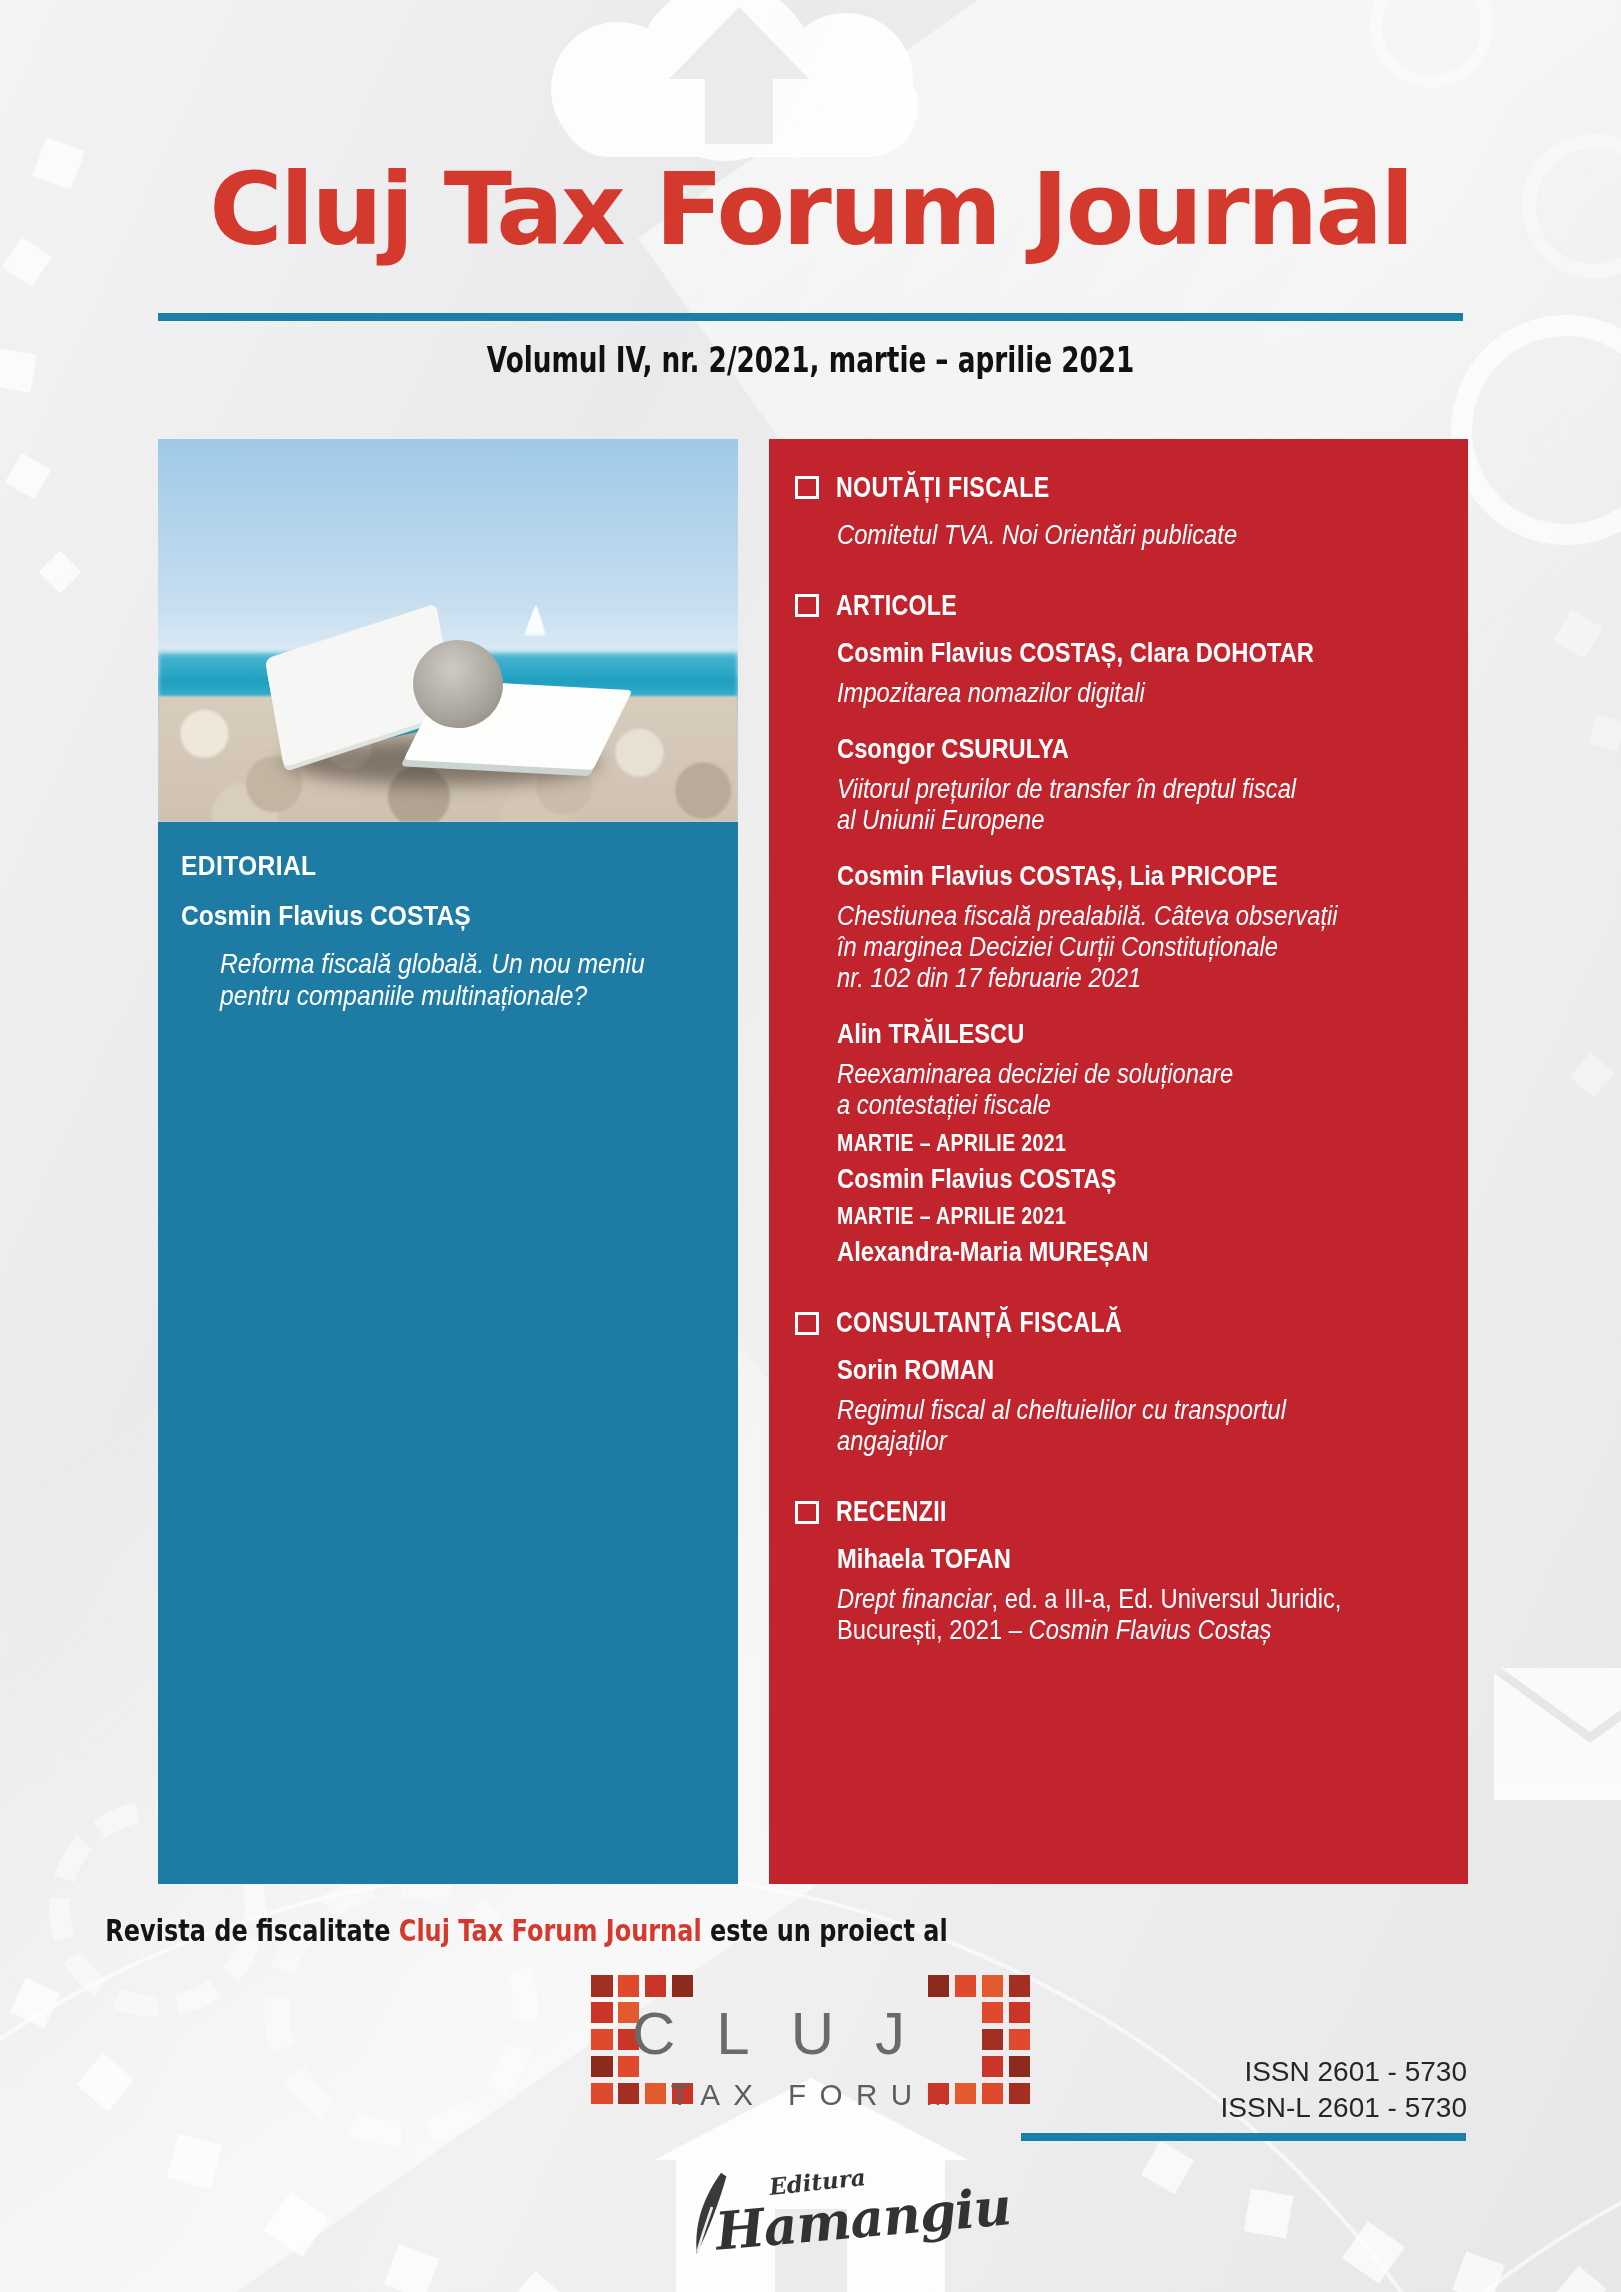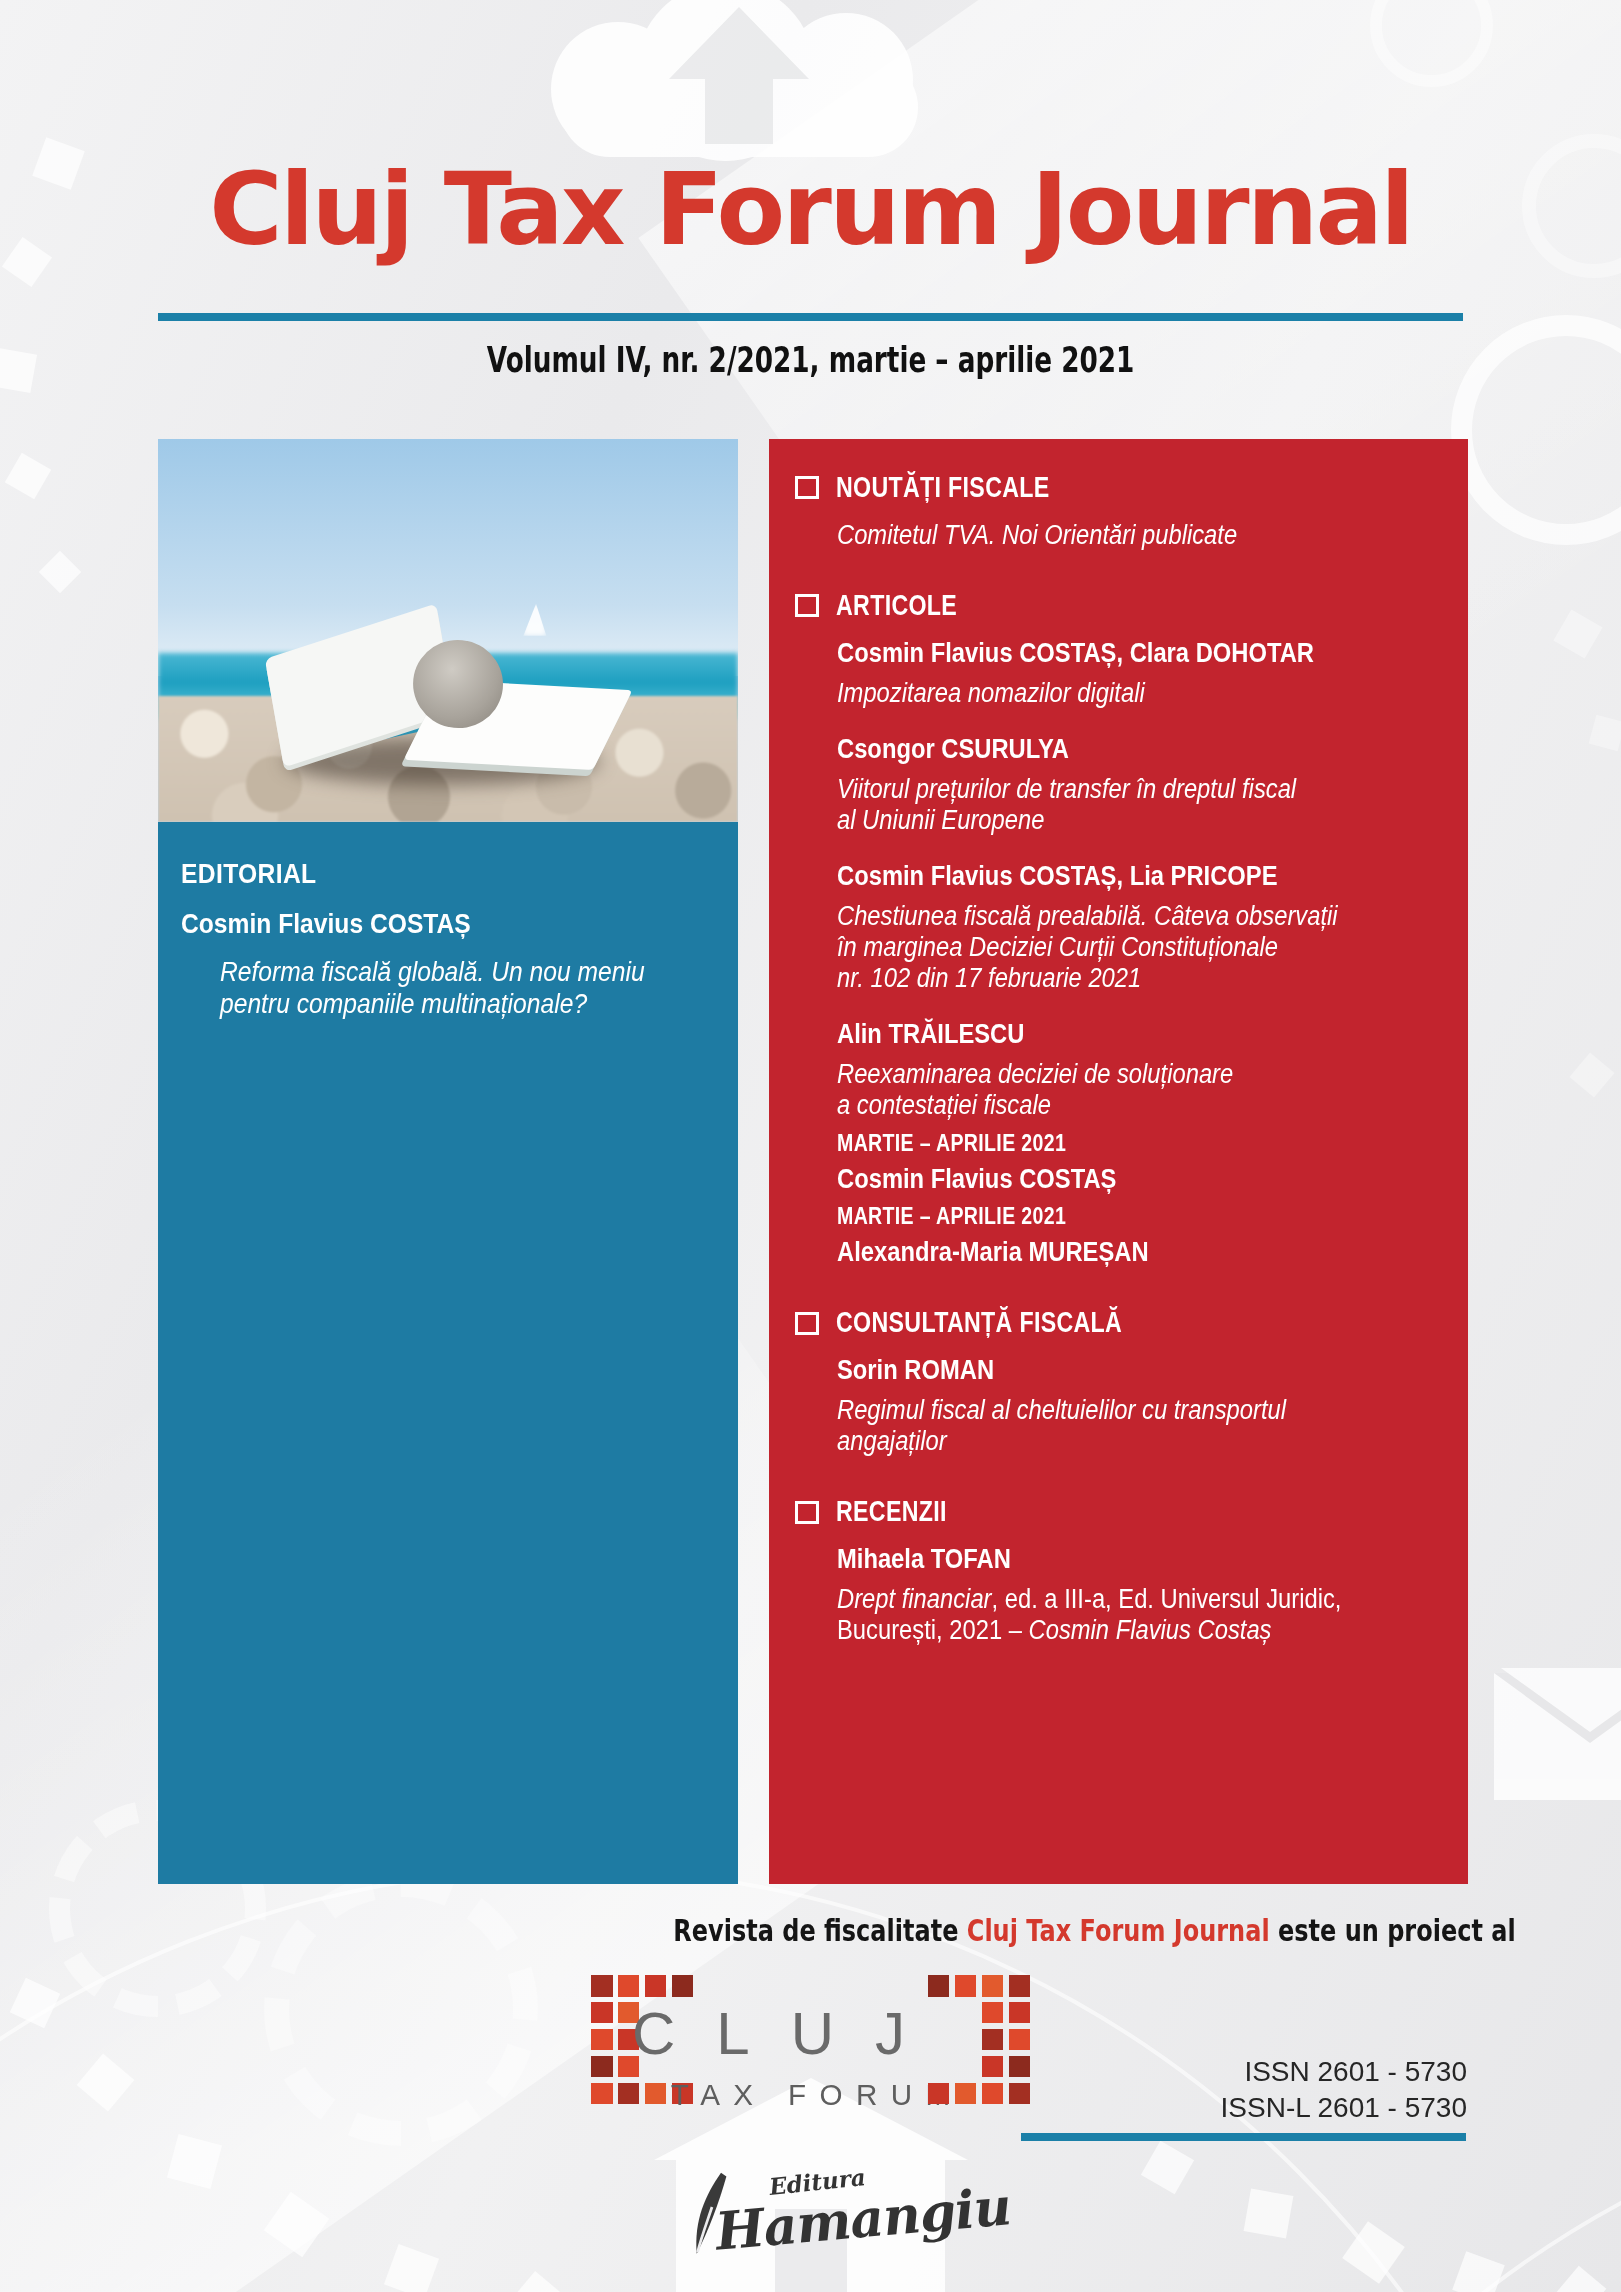--- a/index.html
+++ b/index.html
@@ -64,21 +64,21 @@
         border-radius:50%;filter:blur(9px);}
   .book .pg-teal{position:absolute;left:6%;top:32%;width:44%;height:38%;background:#2b93b3;
         transform:rotate(-12deg);border-radius:5.4px;}
   .book .pg-left{position:absolute;left:2%;top:0;width:50%;height:68%;background:#f6f7f5;
         transform:rotate(-18deg) skewX(-8deg);border-radius:7.2px;box-shadow:0 4.5px 0 #dfe3df;}
   .book .pg-right{position:absolute;right:2%;top:34%;width:54%;height:50%;background:#fdfdfc;
         transform:skewX(-24deg) rotate(3deg);border-radius:4.5px;box-shadow:0 6.3px 0 #ccd4d0;}
   .book .stone{position:absolute;left:42%;top:6%;width:25%;height:55%;border-radius:50%;
         transform:rotate(12deg);
         background:radial-gradient(ellipse at 40% 35%,#cfcbc4,#a8a39b 60%,#87827a);}
-  .ed-body{padding:35px 27px 0 23px;}
+  .ed-body{padding:27px 27px 0 23px;}
   .ed-label{font-size:28px;font-weight:bold;line-height:34px;letter-spacing:0.4px;
         transform:scaleX(.88);transform-origin:left center;}
   .ed-author{margin-top:16px;font-size:28px;font-weight:bold;line-height:34px;
         transform:scaleX(.88);transform-origin:left center;}
   .ed-title{margin:15px 0 0 39px;font-size:28px;font-style:italic;line-height:32px;
         transform:scaleX(.88);transform-origin:left top;}
   
   .col-right{position:absolute;z-index:2;left:769px;top:439px;width:699px;height:1445px;
         background:#c2242e;color:#fff;box-sizing:border-box;padding:32px 36px 0 26px;}
   .sec{display:flex;}
@@ -89,21 +89,21 @@
         transform:scaleX(.88);transform-origin:left top;}
   .tl{margin-left:42px;font-size:27px;font-style:italic;line-height:31px;
         transform:scaleX(.88);transform-origin:left top;}
   .period{margin-left:42px;font-size:23px;font-weight:bold;line-height:23px;letter-spacing:0.4px;
         transform:scaleX(.85);transform-origin:left top;}
   .review{margin:9px 0 0 42px;width:591px;font-size:27px;line-height:31px;
         transform:scaleX(.88);transform-origin:left top;}
   .review .it{font-style:italic;}
   .mt10{margin-top:9px}.mt12{margin-top:10.7px}.mt18{margin-top:16px}.mt28{margin-top:25px}.mt42{margin-top:38px}
   
-  .footer-line{position:absolute;z-index:2;top:1913px;left:0;width:100%;text-align:right;}
+  .footer-line{position:absolute;z-index:2;top:1913px;left:0;width:100%;text-align:left;}
   .footer-line span.wrap{display:inline-block;transform:scaleX(.80);transform-origin:center;
         font-family:"DejaVu Sans",sans-serif;font-weight:bold;font-size:30px;color:#151515;}
   .footer-line .brand{color:#d4392d;}
   
   .cluj{position:absolute;z-index:2;left:591px;top:1975px;width:439px;height:134px;}
   .bracket{position:absolute;top:0;display:grid;grid-template-columns:repeat(4,21.5px);
         grid-template-rows:repeat(5,21.5px);gap:5.4px;}
   .br-left{left:0;}
   .br-right{right:0;}
   .bracket i{display:block;}

